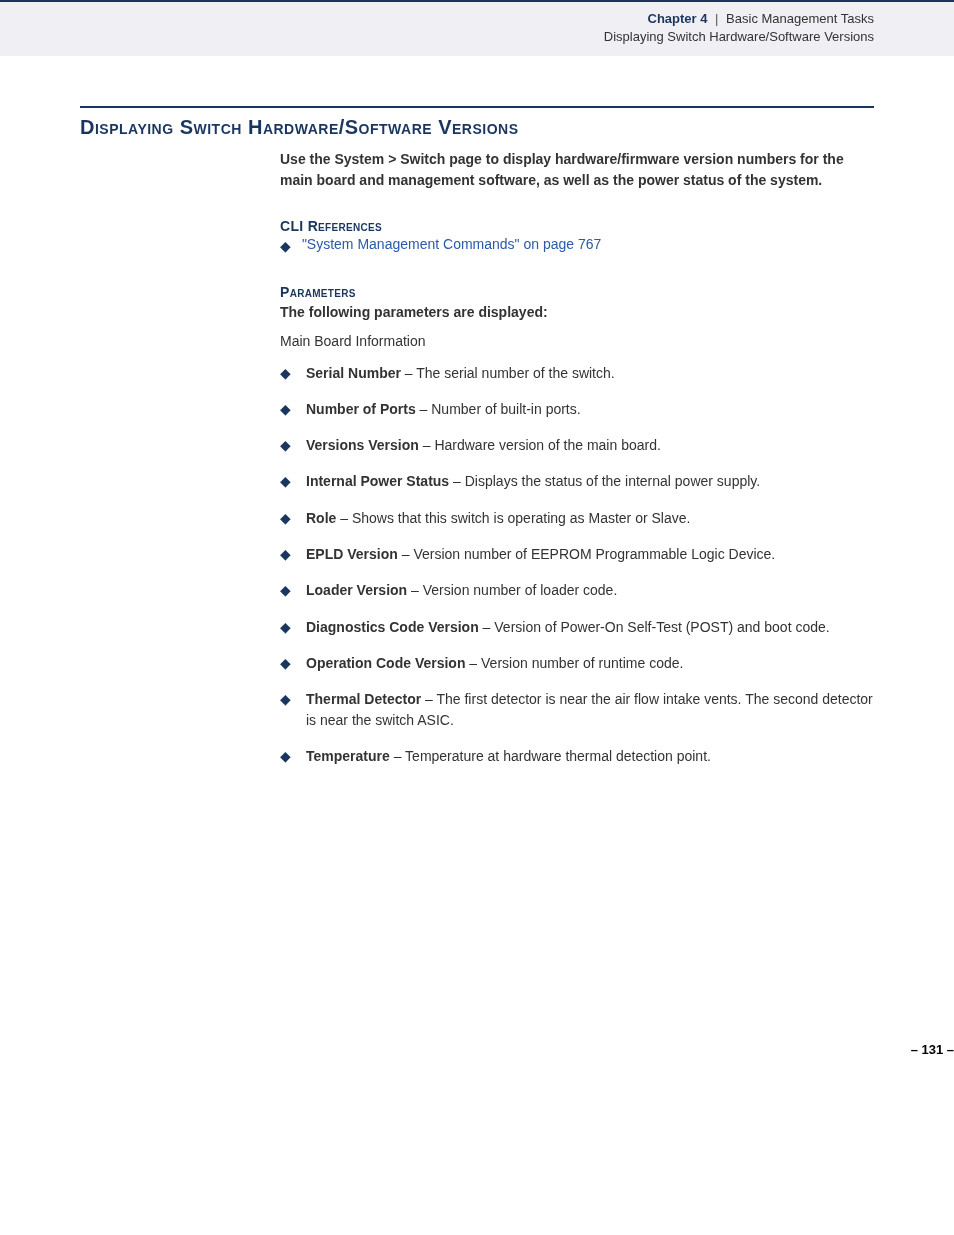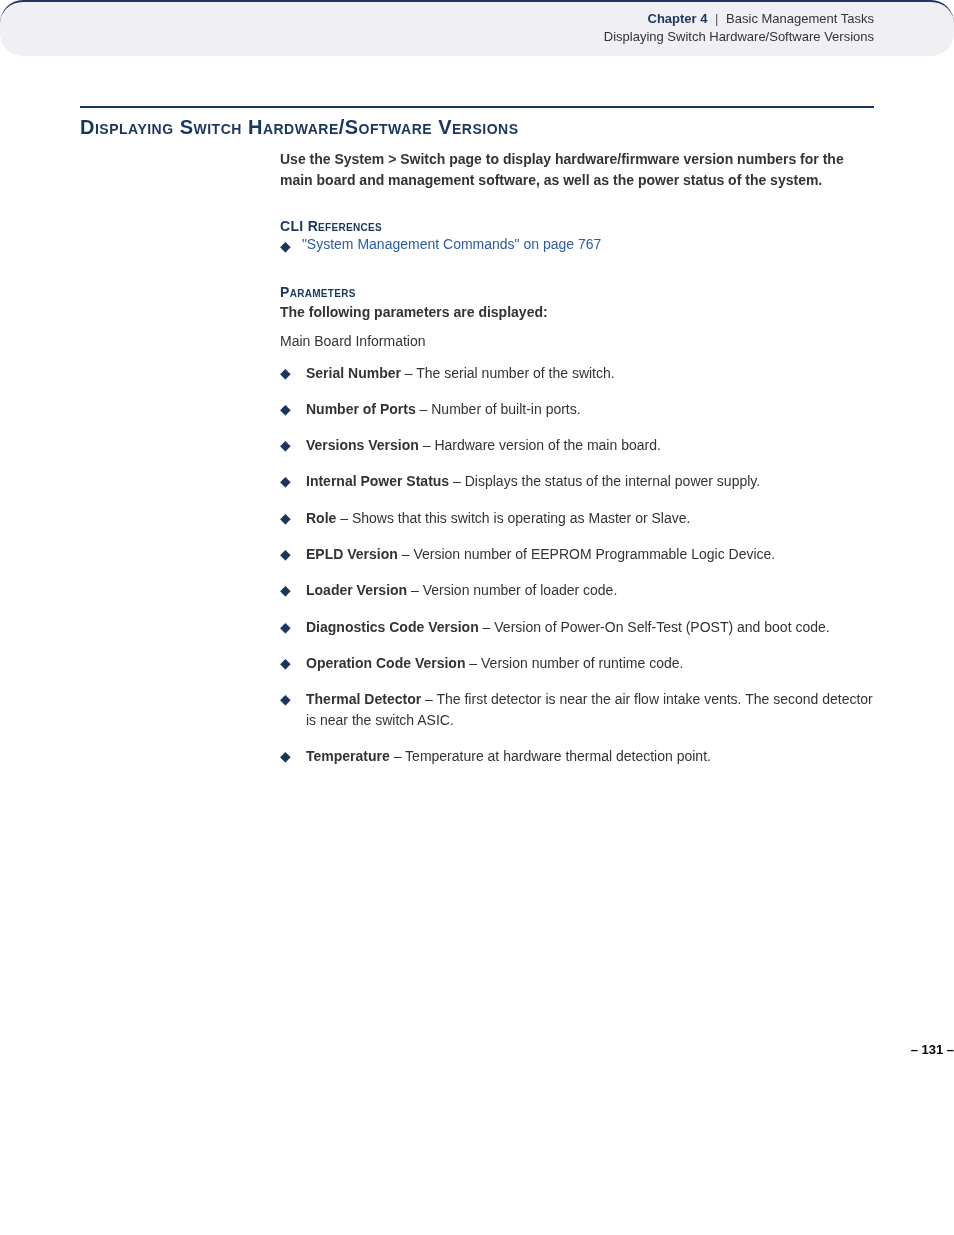--- a/index.html
+++ b/index.html
@@ -11,21 +11,20 @@
     background: #fff;
     width: 954px;
   }
   .header-band {
     background: #f0f0f4;
     border-top: 2px solid #1a365f;
     padding: 8px 80px 10px 0;
     text-align: right;
     font-size: 13px;
     line-height: 1.4;
-    border-radius: 23px;
   }
   .header-band .chapter-part {
     color: #1a365f;
     font-weight: bold;
   }
   .header-band .chapter-sep {
     color: #555;
     margin: 0 4px;
   }
   .header-band .chapter-title {

